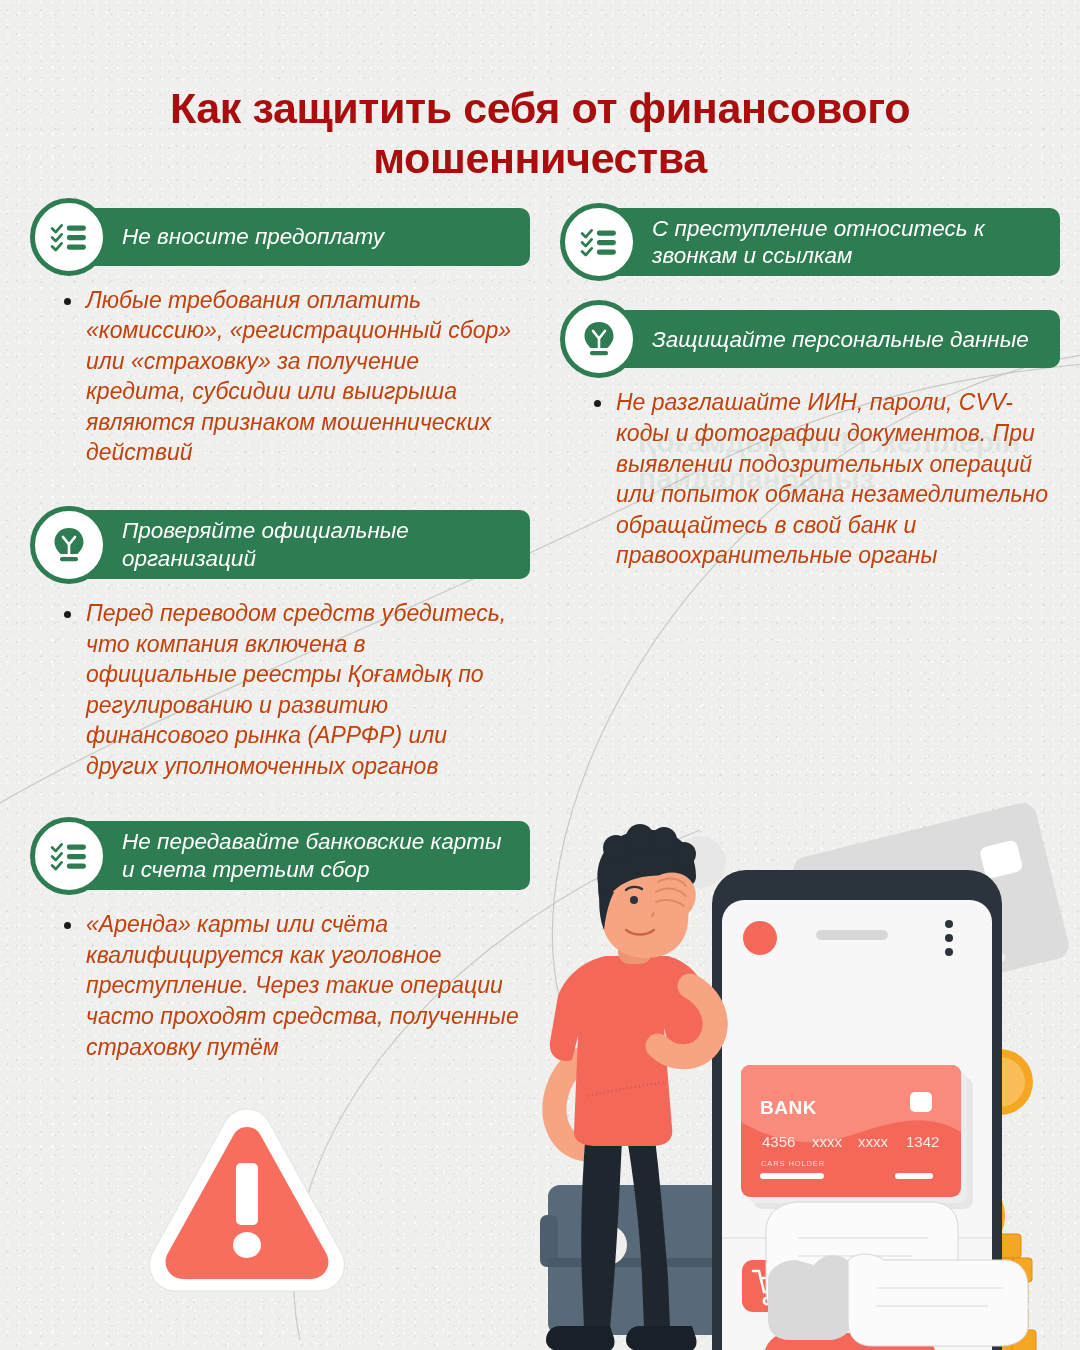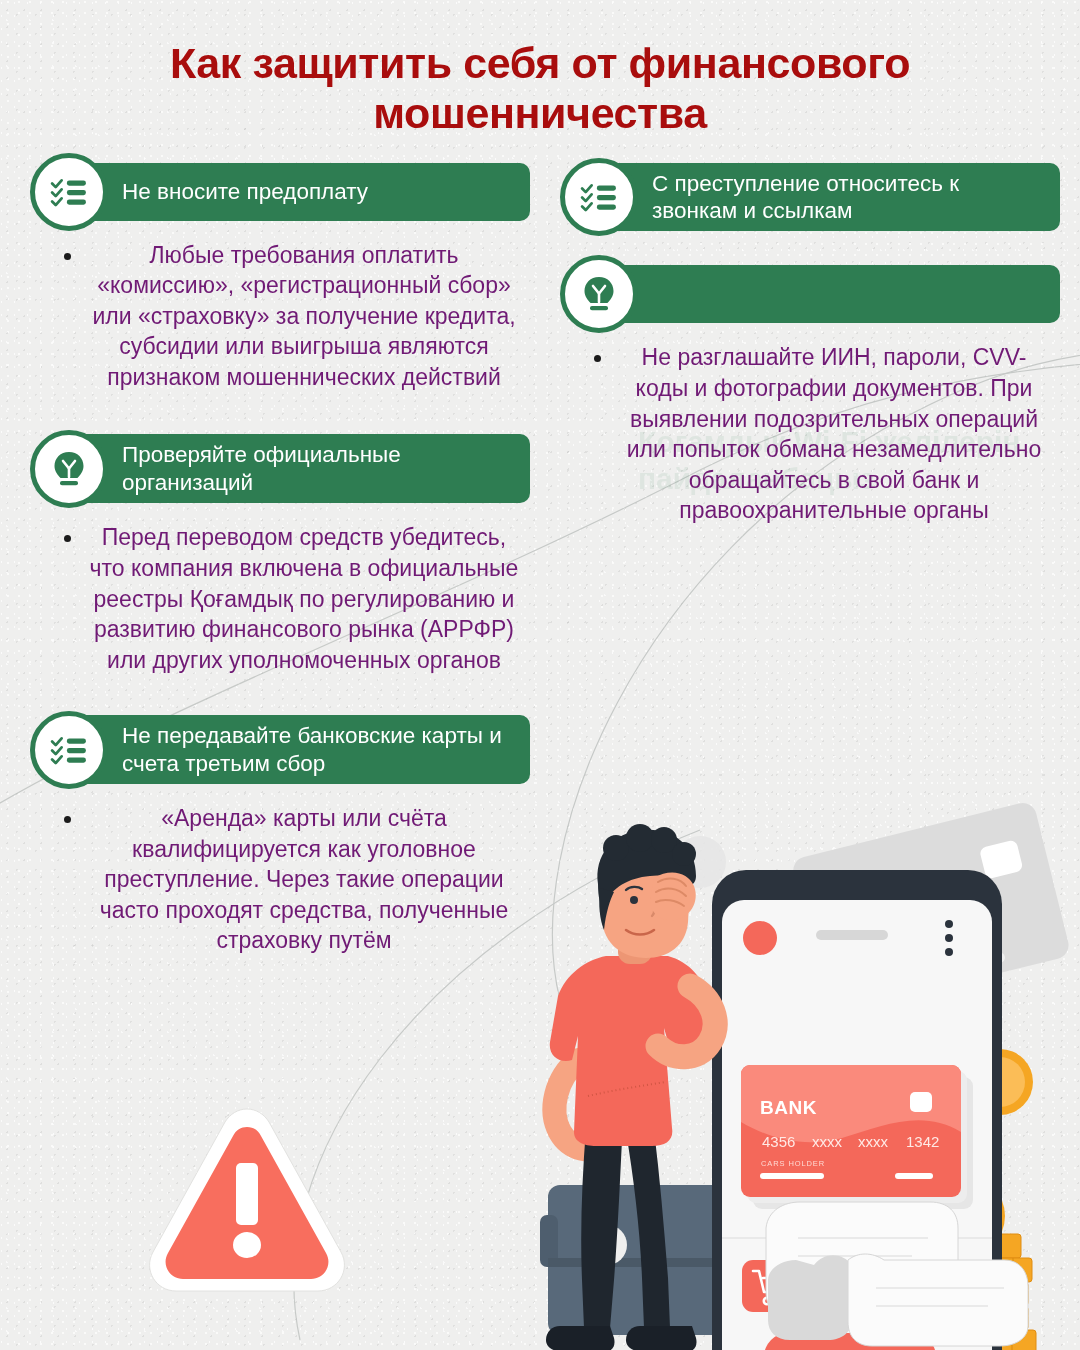--- a/index.html
+++ b/index.html
@@ -18,42 +18,42 @@
       radial-gradient(circle at 43% 61%, rgba(160,160,160,.25) 0 1px, transparent 1px),
       radial-gradient(circle at 71% 19%, rgba(255,255,255,.8) 0 1px, transparent 1px),
       radial-gradient(circle at 87% 77%, rgba(150,150,150,.2) 0 1px, transparent 1px),
       radial-gradient(circle at 29% 88%, rgba(255,255,255,.75) 0 1px, transparent 1px);
     background-size: 13px 13px, 17px 17px, 11px 11px, 19px 19px, 23px 23px;
     opacity:.85;
   }
   #decor{position:absolute; inset:0; z-index:1; pointer-events:none;}
   #artwork{position:absolute; left:0; top:760px; width:1080px; height:590px; z-index:2; pointer-events:none;}
 
-  .wrap{position:relative; z-index:3;}
+  .wrap{position:relative; z-index:3;margin-top:45px;}
 
   
   .title{
     text-align:center;
     color:#a90d0d;
     font-weight:bold;
     font-size:43px;
     line-height:1.17;
     letter-spacing:-0.4px;
     padding:38px 95px 0 95px;
   }
 
   
   .cols{
     display:flex;
     padding:24px 30px 0 30px;
     gap:30px;
   }
   .col{ width:500px; flex:0 0 500px; }
 
-  .block{ position:relative; }
+  .block{ position:relative;font-style:italic; }
 
   .hdr{
     position:relative;
     display:flex;
     align-items:center;
     min-height:58px;
     margin-left:42px;
     background:#2e7d52;
     border-radius:6px 10px 10px 6px;
     padding:7px 14px 7px 50px;
@@ -71,25 +71,24 @@
     width:78px; height:78px;
     border-radius:50%;
     background:#ffffff;
     border:5px solid #2e7d52;
     display:flex; align-items:center; justify-content:center;
   }
 
   .bullets{ margin:19px 0 0 0; padding:0 8px 0 34px; list-style:none; }
   .bullets li{
     position:relative;
-    color:#701a75;
+    color:#c2410c;
     font-size:23px;
     line-height:1.33;
     padding-left:22px;
-    text-align:center;
   }
   .bullets li::before{
     content:"";
     position:absolute; left:0; top:13px;
     width:7px; height:7px; border-radius:50%;
     background:#1b1b1b;
   }
 
   .gap-a{ height:42px; }
   .gap-b{ height:40px; }
@@ -402,20 +401,21 @@
       <div class="block">
         <div class="hdr">
           <div class="badge">
             <svg viewBox="0 0 36 38" width="36" height="38" aria-hidden="true">
               <path d="M18 2 C9.5 2 3.5 8.2 3.5 16 C3.5 21.6 7 25.2 9.6 28 H26.4 C29 25.2 32.5 21.6 32.5 16 C32.5 8.2 26.5 2 18 2 Z" fill="#2e7d52"></path>
               <path d="M12 11 L18 18.5 L24 11" fill="none" stroke="#ffffff" stroke-width="2.6" stroke-linecap="round" stroke-linejoin="round"></path>
               <path d="M18 18.5 V27" fill="none" stroke="#ffffff" stroke-width="2.6" stroke-linecap="round"></path>
               <rect x="9" y="31" width="18" height="4.2" rx="2" fill="#2e7d52"></rect>
             </svg>
           </div>
+          <div class="hdr-txt">Защищайте персональные данные</div>
         </div>
         <ul class="bullets">
           <li>Не разглашайте ИИН, пароли, CVV-коды и фотографии документов. При выявлении подозрительных операций или попыток обмана незамедлительно обращайтесь в свой банк и правоохранительные органы</li>
         </ul>
       </div>
     </div>
 
   </div>
 </div>
 

